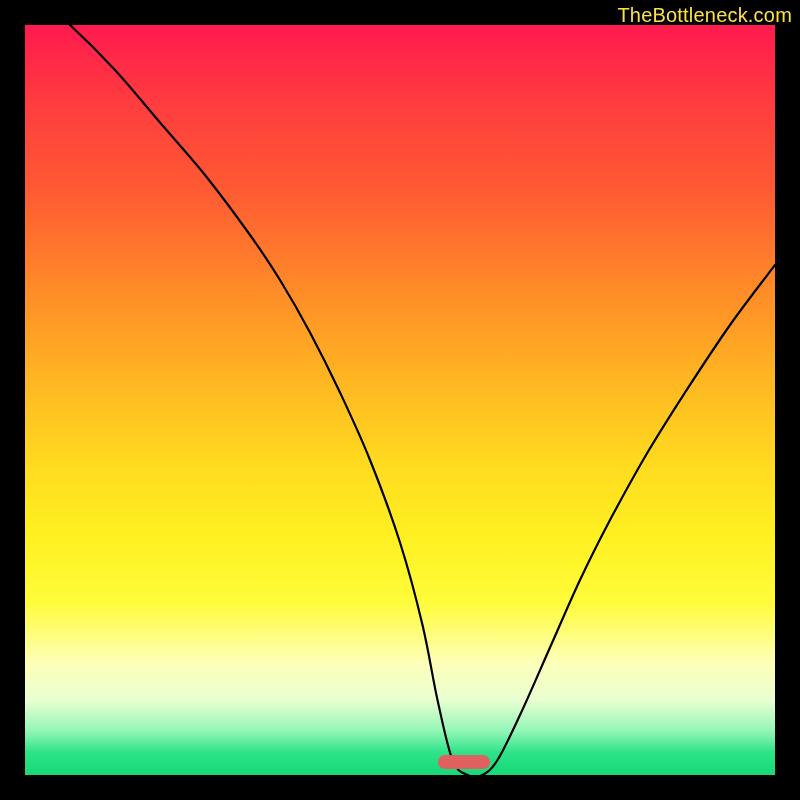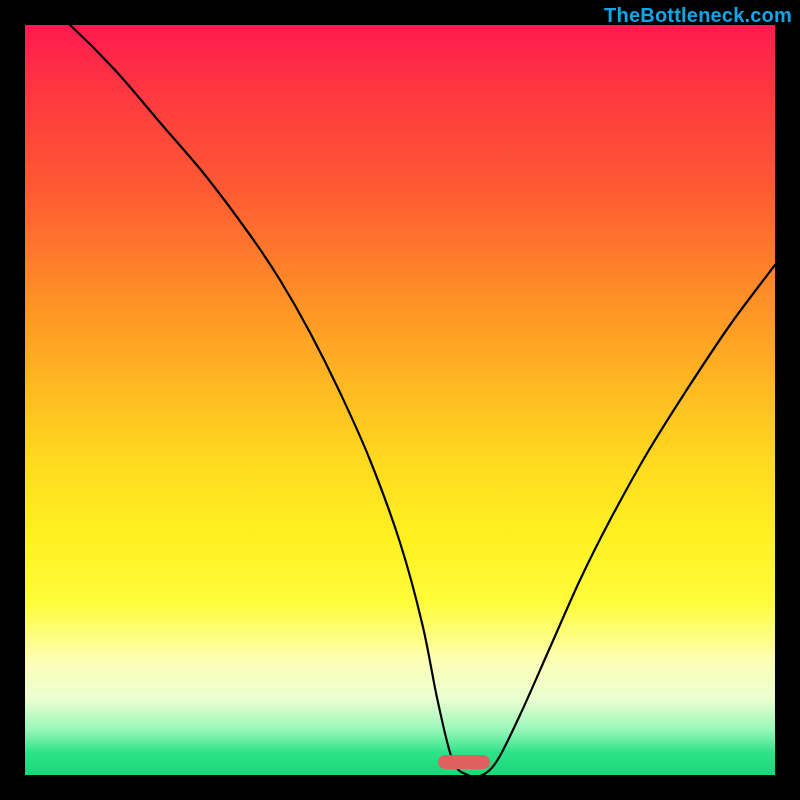--- a/index.html
+++ b/index.html
@@ -38,23 +38,23 @@
       #e9ffd0 90%,
       #96f7b8 94%,
       #2ee28a 97%,
       #16d977 100%
     );
   }
   .watermark {
     position: absolute;
     top: 4px;
     right: 8px;
-    color: #0ea5e9;
+    color: #fde047;
     font-size: 20px;
-    font-weight: 700;
+    font-weight: 400;
     letter-spacing: 0.2px;
     user-select: none;
   }
   svg.curve {
     position: absolute;
     top: 0;
     left: 0;
     width: 750px;
     height: 750px;
   }

